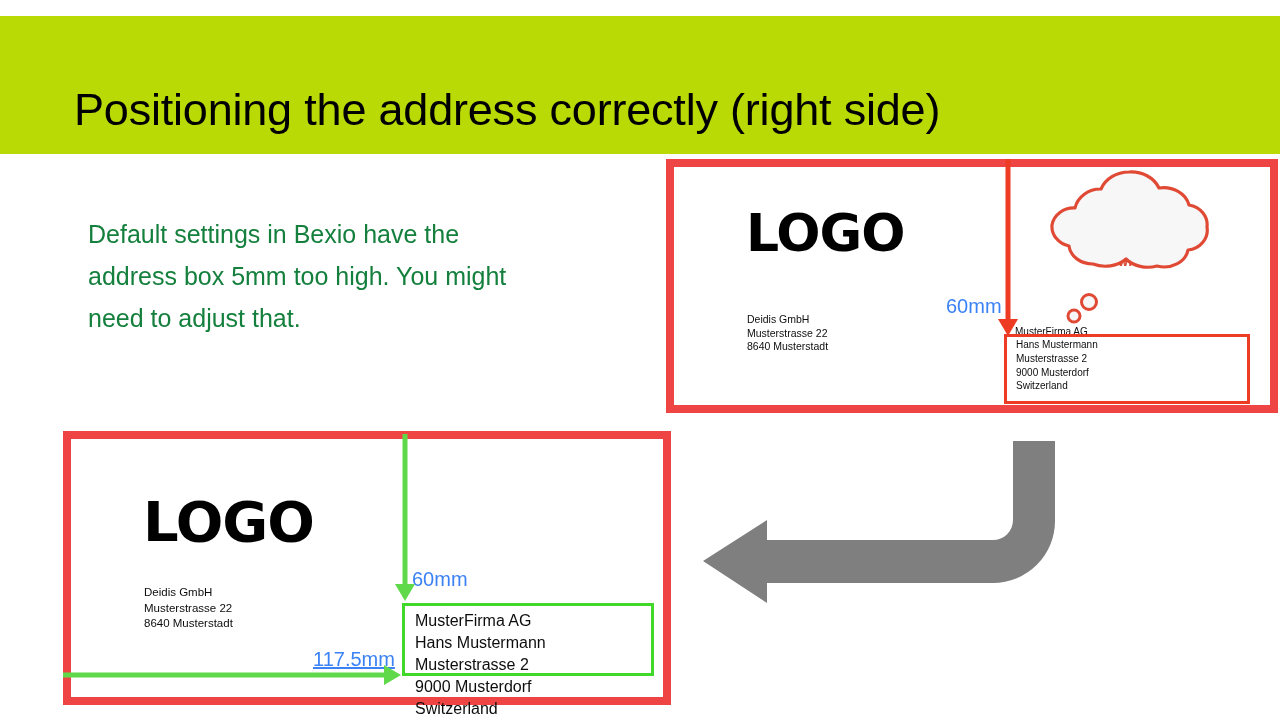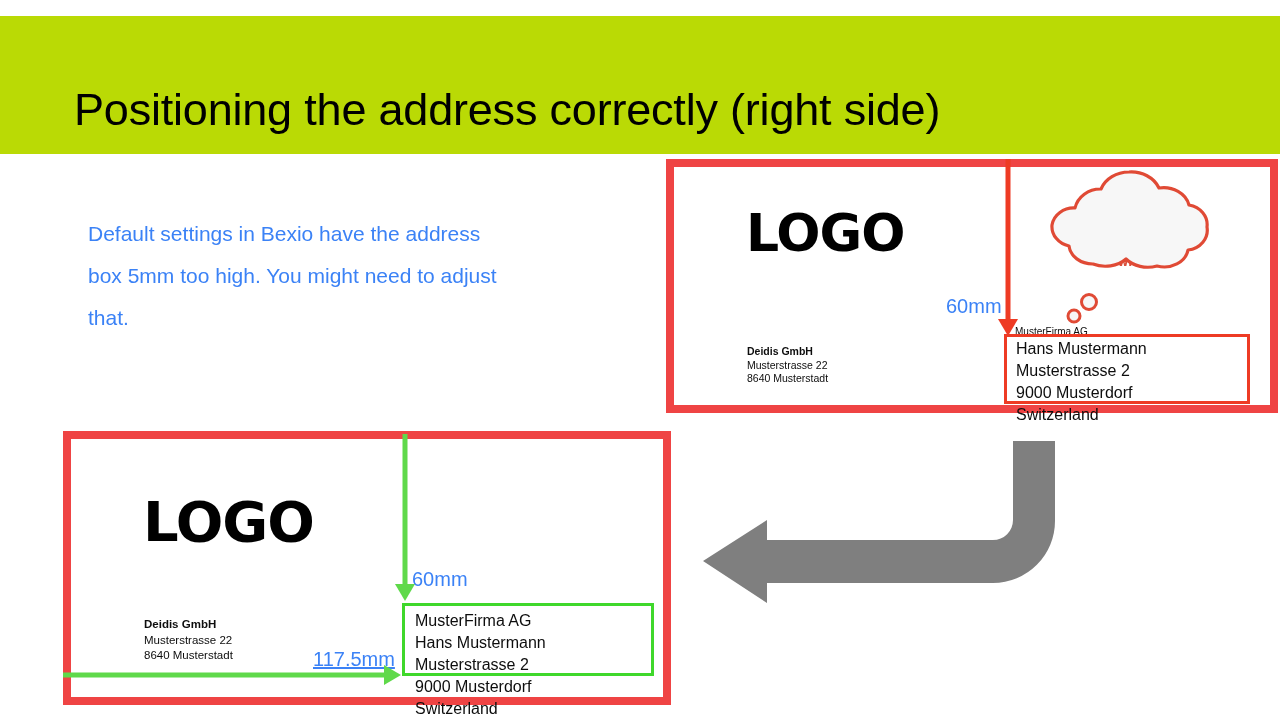--- a/index.html
+++ b/index.html
@@ -41,23 +41,23 @@
     white-space: nowrap;
     letter-spacing: -0.2px;
   }
 
   
   .body-text {
     position: absolute;
     left: 88px;
     top: 197px;
     width: 420px;
-    font-size: 21px;
+    font-size: 25px;
     line-height: 42px;
-    color: #3b82f6;
+    color: #15803d;
   }
 
   
   .panel {
     position: absolute;
     background: #ffffff;
     border: 8px solid #ef4444;
     box-sizing: border-box;
   }
   .panel-top {
@@ -81,23 +81,22 @@
     letter-spacing: -1px;
     line-height: 1;
   }
   .sender-block {
     position: absolute;
     color: #0d0d0d;
     line-height: 1.32;
     white-space: pre;
   }
   .sender-block .sender-name {
-    font-weight: 700;
+    font-weight: 400;
     display: block;
-    margin-top: 32px;
   }
 
   
   .panel-top .logo-word { left: 72px; top: 40px; font-size: 52px; }
   .panel-top .sender-block { left: 73px; top: 118px; font-size: 10.5px; }
 
   
   .panel-bottom .logo-word { left: 72px; top: 55px; font-size: 56px; }
   .panel-bottom .sender-block { left: 73px; top: 116px; font-size: 11.5px; }
 
@@ -164,21 +163,21 @@
     <div class="sender-block">
       <span class="sender-name">Deidis GmbH</span><span>Musterstrasse 22</span>
 <span>8640 Musterstadt</span>
     </div>
   </div>
 
   <div class="addr-lines" style="left:1015px; top:309px; font-size:10px;">MusterFirma AG</div>
 
   <div class="addr-box red" style="left:1004px; top:318px; width:246px; height:70px;"></div>
 
-  <div class="addr-lines" style="left:1016px; top:322px; font-size:16px;"><span>Hans Mustermann</span>
+  <div class="addr-lines" style="left:1016px; top:322px; font-size:10px;"><span>Hans Mustermann</span>
 <span>Musterstrasse 2</span>
 <span>9000 Musterdorf</span>
 <span>Switzerland</span></div>
 
   <div class="measure-label" style="left:946px; top:279px; font-size:20px;">60mm</div>
 
   <div class="bubble-wrap" style="left:1063px; top:204px; width:148px; height:54px;">
     <div class="bubble-text"><span>Adjust address</span><br><span>placement in bexio</span><br><span>down 5mm</span></div>
   </div>
 

